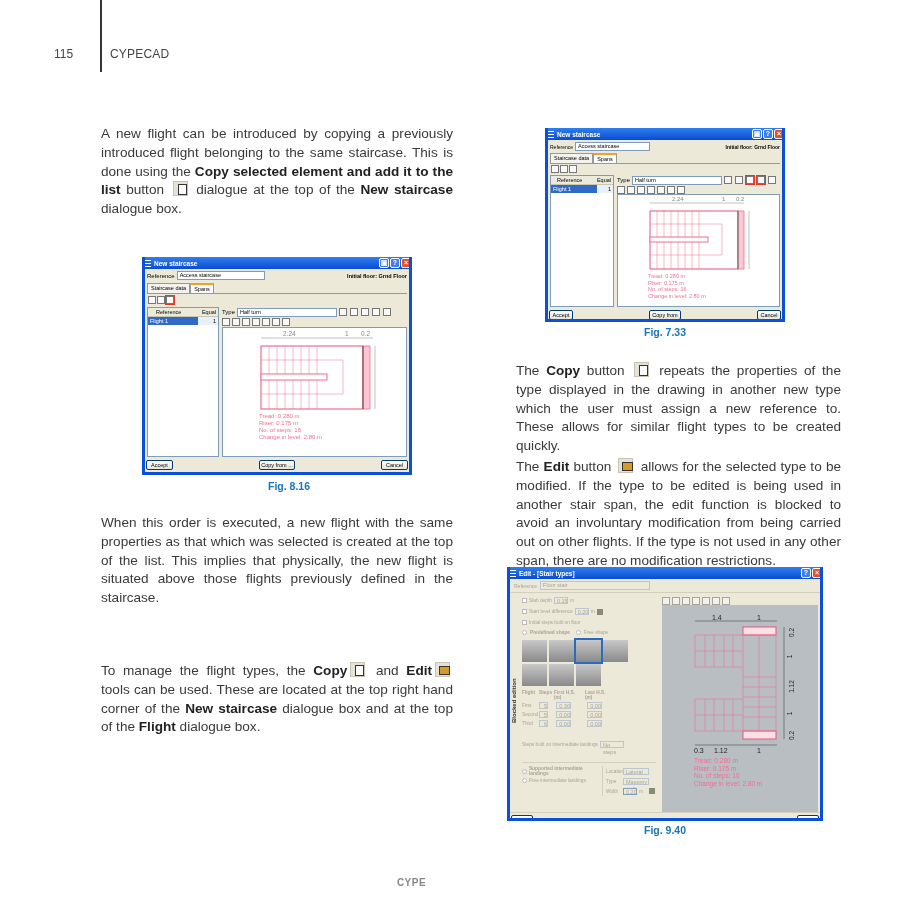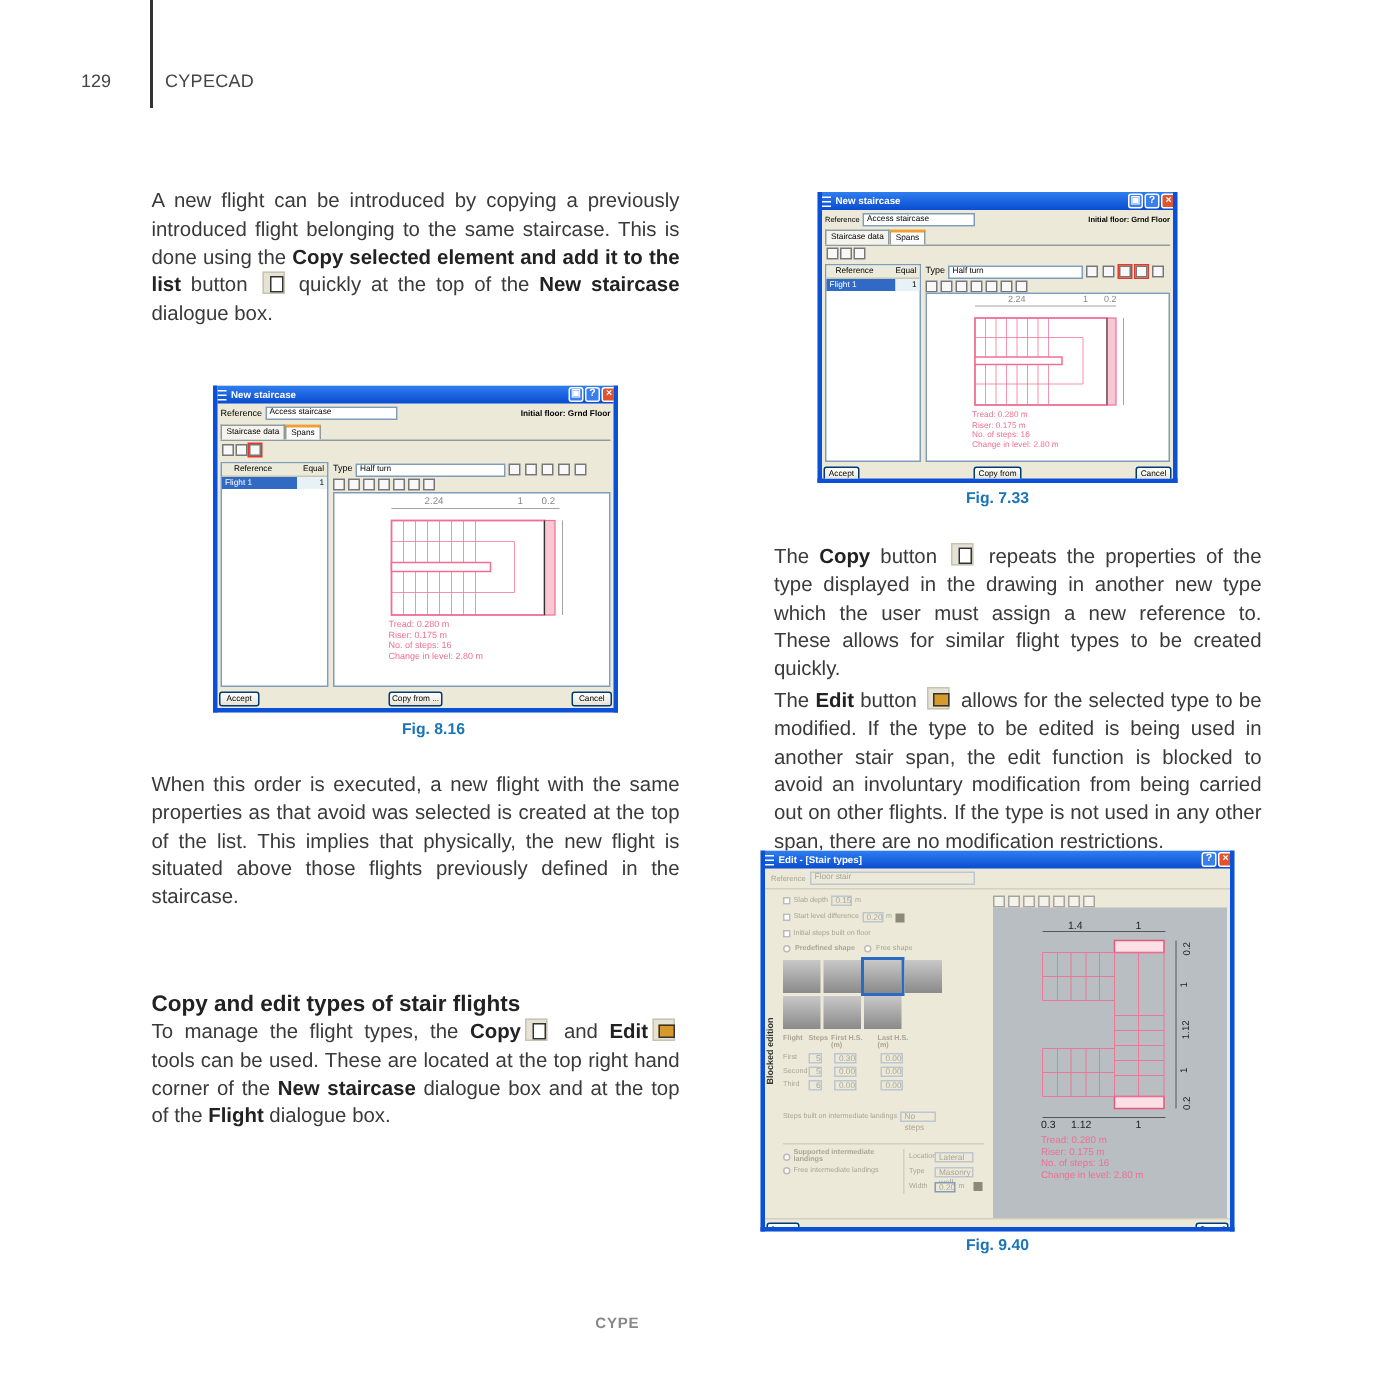--- a/index.html
+++ b/index.html
@@ -40,26 +40,26 @@
   .draw { background: #fff; border: 1px solid #7f9db9; position: relative; }
   .btn { background: linear-gradient(#fff, #e6e3d6); border: 1px solid #003c74; border-radius: 2px; font-size: 5.5px; text-align: center; height: 10px; line-height: 8px; }
   .stair-info { color: #ef6f92; font-size: 6px; line-height: 7px; }
   .dim { color: #888; font-size: 6.5px; }
   .dlg-disabled { color: #a8a597; }
 </style>
 </head>
 <body>
 
 <div class="abs page-rule"></div>
-<div class="abs page-num">129</div>
+<div class="abs page-num">115</div>
 <div class="abs page-section">CYPECAD</div>
 
 <div class="abs" style="left:101px; top:124px; width:352px;">
   <p class="body" style="margin-top:1px;">
-    <span>A new flight can be introduced by copying a previously introduced flight belonging to the same staircase. This is done using the </span><b>Copy selected element and add it to the list</b><span> button </span><span class="inline-icon copy"></span><span> quickly at the top of the </span><b>New staircase</b><span> dialogue box.</span>
+    <span>A new flight can be introduced by copying a previously introduced flight belonging to the same staircase. This is done using the </span><b>Copy selected element and add it to the list</b><span> button </span><span class="inline-icon copy"></span><span> dialogue at the top of the </span><b>New staircase</b><span> dialogue box.</span>
   </p>
 </div>
 
 <div class="abs dlg" style="left:142px; top:257px; width:270px; height:218px;">
   <div class="dlg-title">
     <span class="title-icon"></span>
     <span>New staircase</span>
     <span class="tb-btns">
       <span class="tb-btn">▣</span>
       <span class="tb-btn">?</span>
@@ -152,25 +152,24 @@
   </div>
   <div style="display:flex; justify-content:space-between; padding:3px 1px 0 1px;">
     <span class="btn" style="width:27px;">Accept</span>
     <span class="btn" style="width:36px;">Copy from ...</span>
     <span class="btn" style="width:27px;">Cancel</span>
   </div>
 </div>
 <div class="abs fig-caption" style="left:154px; top:480px; width:270px;">Fig. 8.16</div>
 
 <div class="abs" style="left:101px; top:514px; width:352px;">
-  <p class="body">When this order is executed, a new flight with the same properties as that avoid was selected is created at the top of the list. This implies that physically, the new flight is situated above those flights previously defined in the staircase.</p>
+  <p class="body">When this order is executed, a new flight with the same properties as that which was selected is created at the top of the list. This implies that physically, the new flight is situated above those flights previously defined in the staircase.</p>
 </div>
 
 <div class="abs" style="left:101px; top:661px; width:352px;">
-  <h2>Copy and edit types of stair flights</h2>
   <p class="body" style="margin-top:1px;">
     <span>To manage the flight types, the </span><b>Copy</b><span class="inline-icon copy"></span><span> and </span><b>Edit</b><span class="inline-icon edit"></span><span> tools can be used. These are located at the top right hand corner of the </span><b>New staircase</b><span> dialogue box and at the top of the </span><b>Flight</b><span> dialogue box.</span>
   </p>
 </div>
 
 <div class="abs dlg" style="left:545px; top:128px; width:240px; height:194px;">
   <div class="dlg-title">
     <span class="title-icon"></span>
     <span>New staircase</span>
     <span class="tb-btns">

